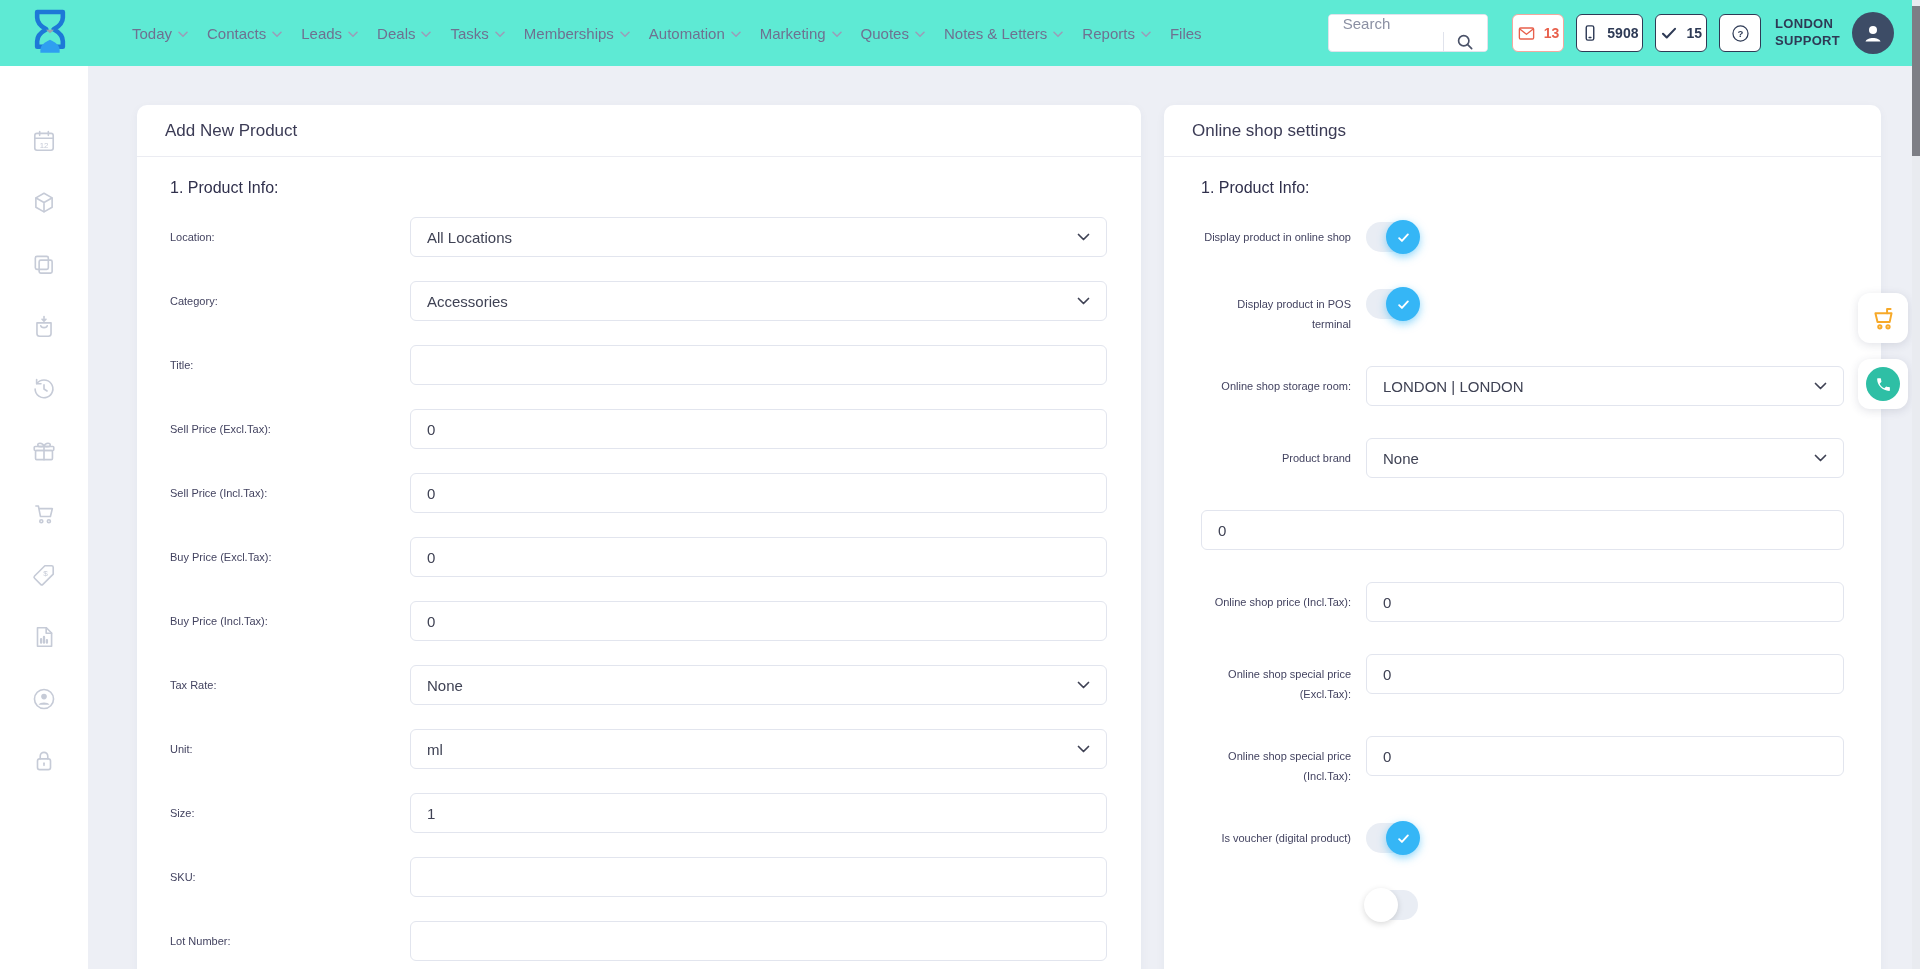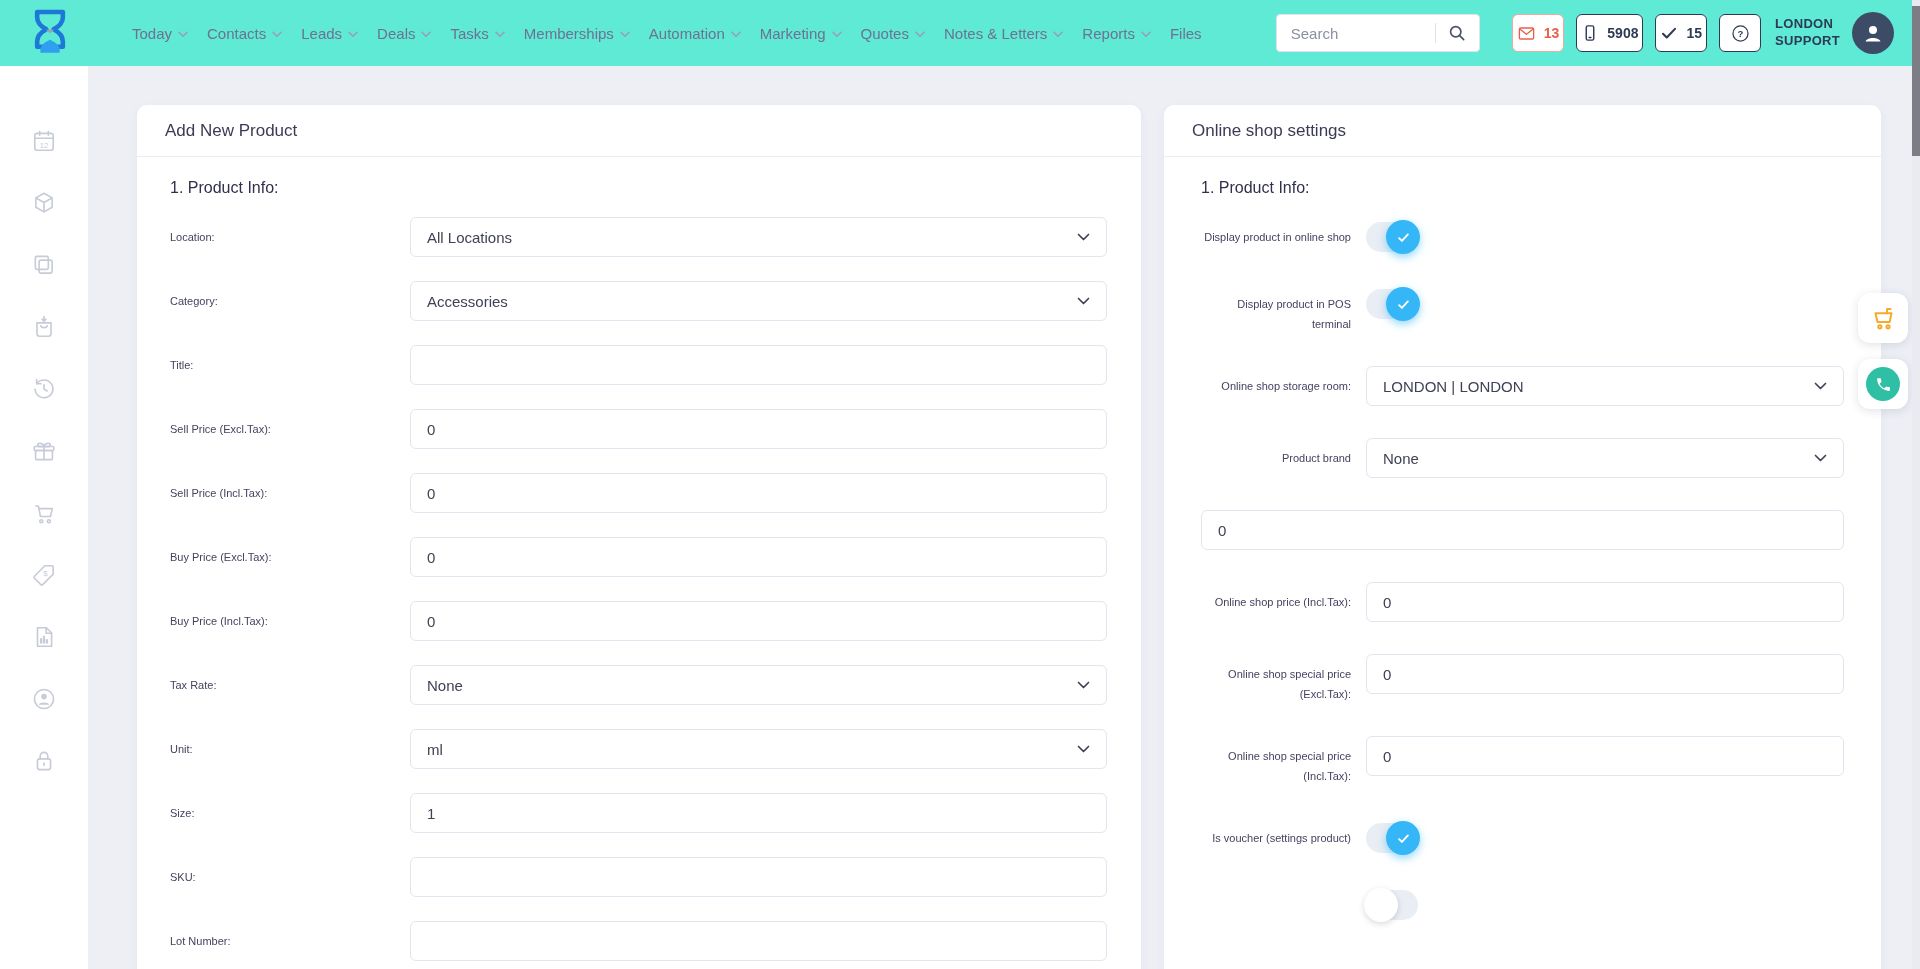--- a/index.html
+++ b/index.html
@@ -11,22 +11,22 @@
   
   .topbar { position:absolute; top:0; left:0; width:1920px; height:66px; background:#5eead4;
             display:flex; align-items:center; z-index:5; }
   .logo-wrap { width:100px; flex-shrink:0; display:flex; justify-content:center; align-items:center; }
   .logo { cursor:pointer; line-height:0; }
   .main-nav { display:flex; align-items:center; gap:19px; margin-left:32px; flex-shrink:0; }
   .nav-item { display:flex; align-items:center; gap:6px; font-size:15px; color:#6e7191;
               cursor:pointer; white-space:nowrap; }
   .nav-chev { color:#9a9eb8; line-height:0; padding-top:2px; }
   .top-right { margin-left:auto; display:flex; align-items:center; gap:12px; padding-right:26px; }
-  .searchbox { display:flex; align-items:center; height:38px; border:1px solid #e0e3ec;
-               border-radius:4px; overflow:hidden; background:#fff; margin-right:20px; }
+  .searchbox { display:flex; align-items:flex-end; height:38px; border:1px solid #e0e3ec;
+               border-radius:4px; overflow:hidden; background:#fff; margin-right:12px;flex-direction:column; }
   .searchbox input { border:none; outline:none; width:158px; padding:0 14px; font-size:15px;
                      color:#3f4254; font-family:inherit; }
   .searchbox input::placeholder { color:#8b90a3; }
   .search-btn { width:44px; display:flex; align-items:center; justify-content:center;
                 border-left:1px solid #e0e3ec; color:#4a5268; cursor:pointer; background:#fff; }
   .badge { height:38px; display:flex; align-items:center; gap:8px; padding:0 4px;
            border-radius:6px; border:1px solid; font-size:14px; font-weight:700;
            cursor:pointer; background:#fff;justify-content:flex-end; }
   .badge.red  { border-color:#f3a89f; color:#e8604c; }
   .badge.navy { border-color:#2e3a55; color:#2e3a55; }
@@ -424,21 +424,21 @@
         </div>
         <div class="row">
           <div class="f-label">Online shop special price (Excl.Tax):</div>
           <div class="f-ctl"><input type="text" class="text-input" value="0" style=""></div>
         </div>
         <div class="row">
           <div class="f-label">Online shop special price (Incl.Tax):</div>
           <div class="f-ctl"><input type="text" class="text-input" value="0" style=""></div>
         </div>
         <div class="row">
-          <div class="f-label">Is voucher (settings product)</div>
+          <div class="f-label">Is voucher (digital product)</div>
           <div class="f-ctl">
             <div class="toggle on">
               <span class="knob">
                 <svg width="15" height="15" viewBox="0 0 24 24" fill="none" stroke="#fff" stroke-width="3" stroke-linecap="round" stroke-linejoin="round">
                   <path d="M5 13l4.5 4.5L19 7"></path>
                 </svg>
               </span>
             </div>
           </div>
         </div>

